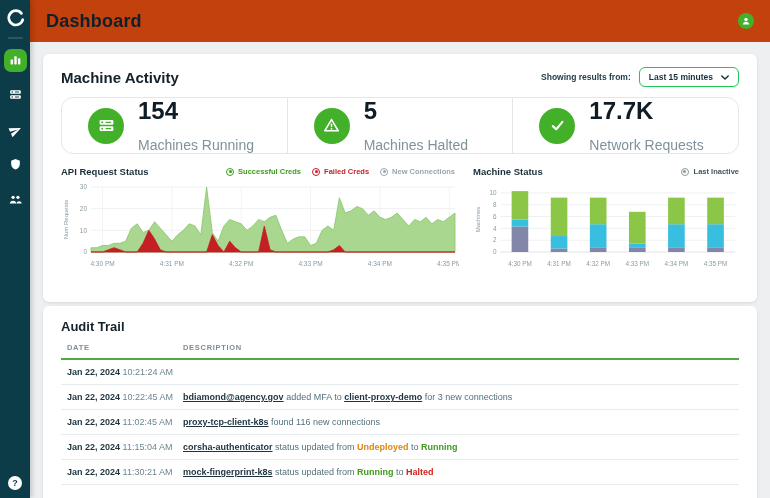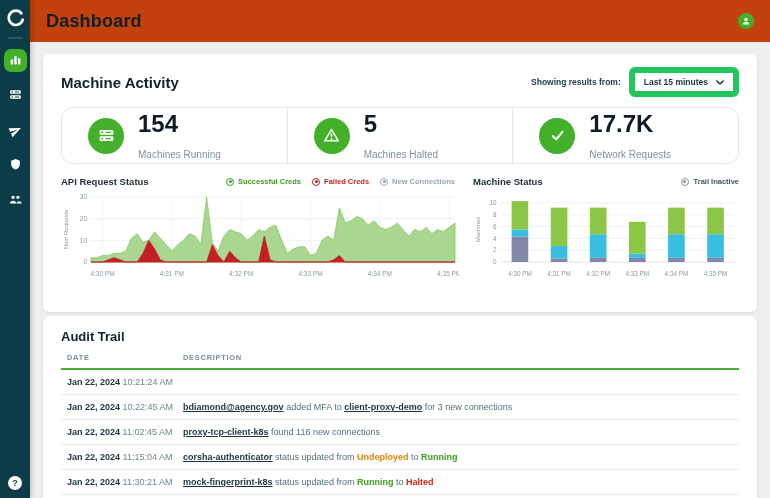--- a/index.html
+++ b/index.html
@@ -25,32 +25,32 @@
 
   .content { flex:1; padding:12px 13px 10px; overflow:hidden; }
   .card { background:#ffffff; border-radius:6px; box-shadow:0 1px 3px rgba(16,36,47,.10); padding:13px 18px 24px; }
   .card + .card { margin-top:4px; }
 
   
   .ma-header { display:flex; align-items:center; }
   .ma-title { font-size:15px; font-weight:bold; color:#13222b; }
   .filter { margin-left:auto; display:flex; align-items:center; gap:8px; }
   .filter-label { font-size:8.5px; font-weight:bold; color:#24404d; }
-  .dropdown { display:flex; align-items:center; gap:8px; background:#fff; border:6px solid #22c55e; border-radius:6px; padding:4px 9px; font-size:8.5px; font-weight:bold; color:#16303c; cursor:pointer; box-shadow:0 1px 2px rgba(16,36,47,.06); }
+  .dropdown { display:flex; align-items:center; gap:8px; background:#fff; border:1px solid #22c55e; border-radius:6px; padding:4px 9px; font-size:8.5px; font-weight:bold; color:#16303c; cursor:pointer; box-shadow:0 1px 2px rgba(16,36,47,.06); }
   .dropdown svg { width:8px; height:5px; }
 
   
   .stats-row { display:flex; border:1px solid #e3e7ea; border-radius:12px; margin-top:10px; height:57px; }
   .stat-cell { flex:1; display:flex; align-items:center; padding-left:26px; }
   .stat-cell + .stat-cell { border-left:1px solid #e3e7ea; }
   .stat-icon { width:36px; height:36px; border-radius:50%; background:#43b02a; display:flex; align-items:center; justify-content:center; flex:none; }
   .stat-icon svg { width:17px; height:17px; }
   .stat-text { margin-left:14px; }
   .stat-value { font-size:24px; font-weight:bold; color:#0e1c26; line-height:1.05; }
-  .stat-label { font-size:10px; color:#7f929c; margin-top:13px; }
+  .stat-label { font-size:14px; color:#7f929c; margin-top:13px; }
 
   
   .charts-row { display:flex; gap:14px; margin-top:10px; }
   .chart-block.left { width:398px; flex:none; }
   .chart-block.right { flex:1; min-width:0; }
   .chart-header { display:flex; align-items:center; height:15px; }
   .chart-title { font-size:9.5px; font-weight:bold; color:#1c2e38; }
   .legend { display:flex; align-items:center; gap:11px; margin-left:auto; padding-right:4px; }
   .legend-item { display:flex; align-items:center; gap:4px; font-size:7.5px; font-weight:bold; cursor:pointer; }
   .ring { width:8px; height:8px; border-radius:50%; border:1.5px solid currentColor; display:inline-flex; align-items:center; justify-content:center; flex:none; }
@@ -270,21 +270,21 @@
                 <polygon points="30,70 30.0,65.7 35.8,65.7 41.6,63.5 47.3,63.5 53.1,61.3 58.9,61.3 64.7,59.2 70.4,46.2 76.2,41.8 82.0,50.5 87.8,48.3 93.6,39.7 99.3,46.2 105.1,52.7 110.9,59.2 116.7,52.7 122.4,48.3 128.2,41.8 134.0,44.0 139.8,52.7 145.6,5.0 151.3,50.5 157.1,59.2 162.9,44.0 168.7,37.5 174.4,39.7 180.2,41.8 186.0,48.3 191.8,44.0 197.6,37.5 203.3,39.7 209.1,35.3 214.9,33.2 220.7,48.3 226.4,61.3 232.2,57.0 238.0,54.8 243.8,54.8 249.6,63.5 255.3,61.3 261.1,48.3 266.9,44.0 272.7,48.3 278.4,15.8 284.2,31.0 290.0,28.8 295.8,24.5 301.6,26.7 307.3,33.2 313.1,28.8 318.9,35.3 324.7,37.5 330.4,35.3 336.2,31.0 342.0,37.5 347.8,44.0 353.6,37.5 359.3,39.7 365.1,35.3 370.9,41.8 376.7,37.5 382.4,39.7 388.2,35.3 394.0,31.0 394,70" fill="#a9d78f" stroke="#85c668" stroke-width="0.8" stroke-linejoin="round"></polygon>
                 <polygon points="30,70 30.0,70.0 35.8,70.0 41.6,70.0 47.3,67.8 53.1,65.7 58.9,67.8 64.7,70.0 70.4,70.0 76.2,70.0 82.0,61.3 87.8,48.3 93.6,57.0 99.3,67.8 105.1,70.0 110.9,70.0 116.7,70.0 122.4,70.0 128.2,70.0 134.0,70.0 139.8,70.0 145.6,70.0 151.3,52.7 157.1,63.5 162.9,70.0 168.7,59.2 174.4,65.7 180.2,70.0 186.0,70.0 191.8,70.0 197.6,70.0 203.3,44.0 209.1,67.8 214.9,70.0 220.7,70.0 226.4,70.0 232.2,70.0 238.0,70.0 243.8,70.0 249.6,70.0 255.3,70.0 261.1,70.0 266.9,70.0 272.7,67.8 278.4,63.5 284.2,70.0 290.0,70.0 295.8,70.0 301.6,70.0 307.3,70.0 313.1,70.0 318.9,70.0 324.7,70.0 330.4,70.0 336.2,70.0 342.0,70.0 347.8,70.0 353.6,70.0 359.3,70.0 365.1,70.0 370.9,70.0 376.7,70.0 382.4,70.0 388.2,70.0 394.0,70.0 394,70" fill="#c41f25" stroke="#c41f25" stroke-width="0.8" stroke-linejoin="round"></polygon>
               </svg>
           </div>
 
           <div class="chart-block right">
             <div class="chart-header">
               <span class="chart-title">Machine Status</span>
               <span class="show-inactive">
                   <span class="ring"></span>
-                  <span>Trail Inactive</span>
+                  <span>Last Inactive</span>
                 </span>
             </div>
             <svg class="chart" id="ms-svg" viewBox="0 0 272 96" preserveAspectRatio="none">
                 <line x1="28" y1="70" x2="268" y2="70" stroke="#dfe3e6" stroke-width="1"></line>
                 <text x="24" y="72.3" text-anchor="end" font-size="6.5" fill="#8a9aa3" font-family="Liberation Sans, sans-serif">0</text>
                 <line x1="28" y1="58.18181818181818" x2="268" y2="58.18181818181818" stroke="#eef1f2" stroke-width="1"></line>
                 <text x="24" y="60.48181818181818" text-anchor="end" font-size="6.5" fill="#8a9aa3" font-family="Liberation Sans, sans-serif">2</text>
                 <line x1="28" y1="46.36363636363636" x2="268" y2="46.36363636363636" stroke="#eef1f2" stroke-width="1"></line>
                 <text x="24" y="48.66363636363636" text-anchor="end" font-size="6.5" fill="#8a9aa3" font-family="Liberation Sans, sans-serif">4</text>
                 <line x1="28" y1="34.54545454545455" x2="268" y2="34.54545454545455" stroke="#eef1f2" stroke-width="1"></line>

